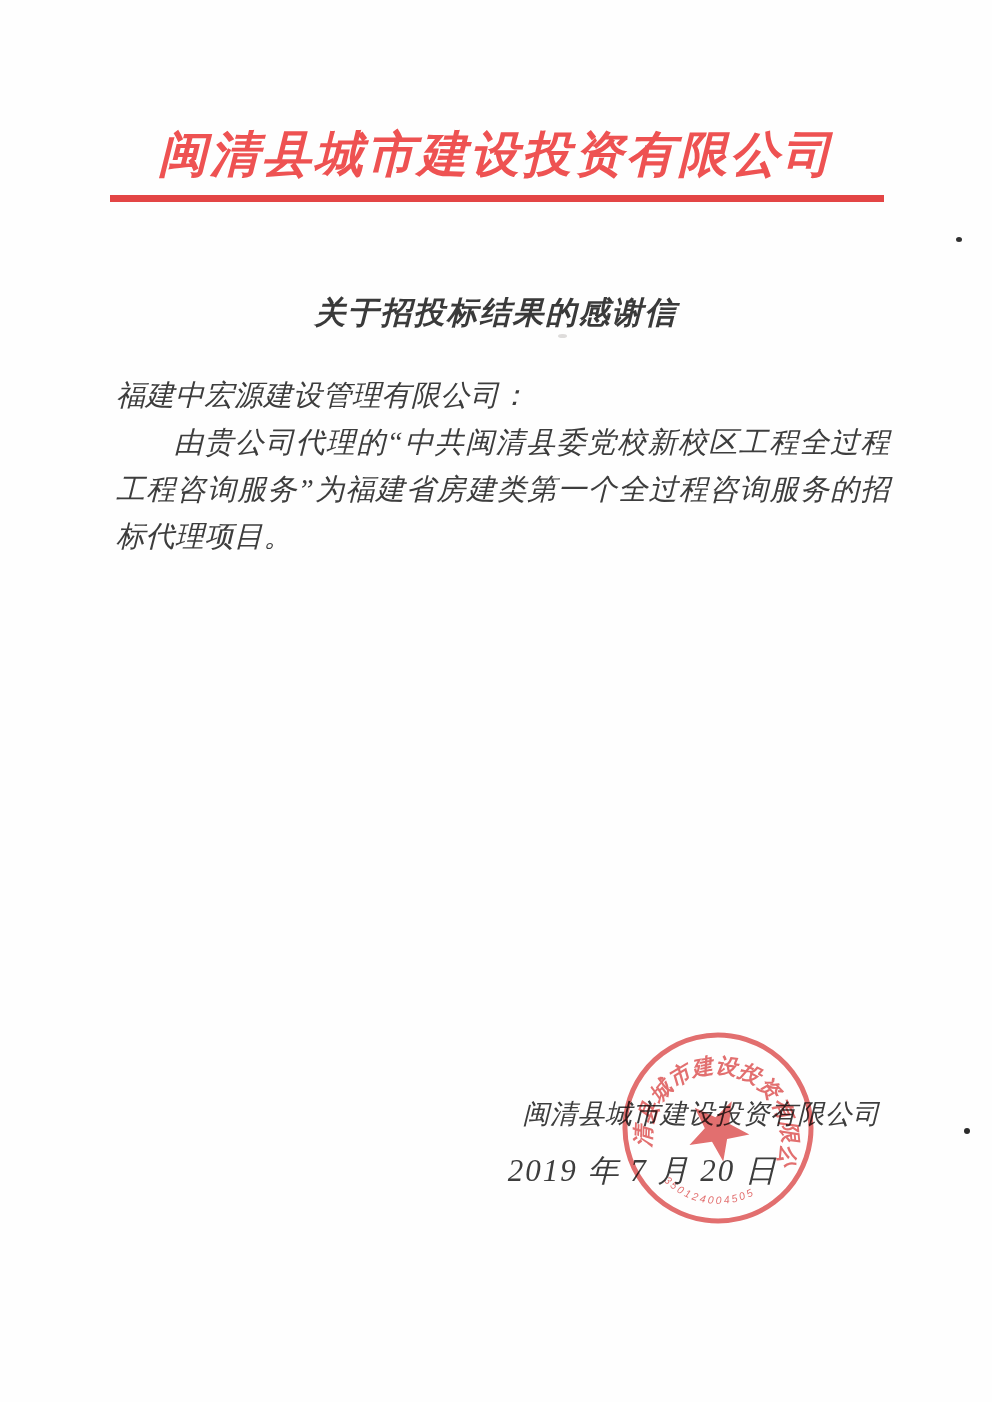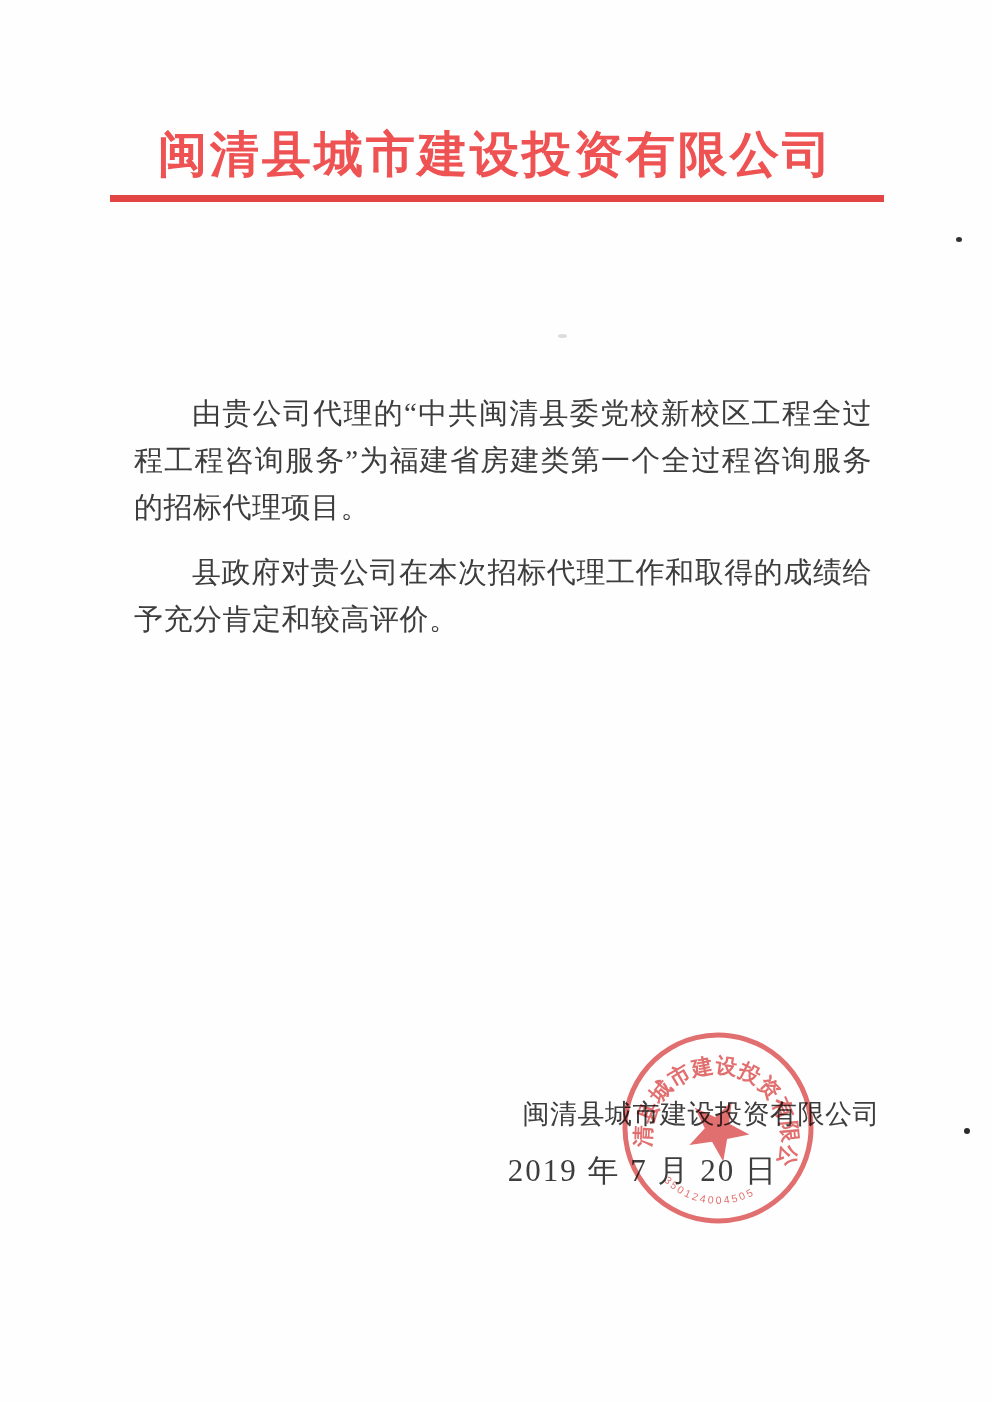--- a/index.html
+++ b/index.html
@@ -7,20 +7,21 @@
     padding: 0;
     background: #ffffff;
   }
   .page {
     position: relative;
     width: 992px;
     height: 1402px;
     background: #fefefe;
     overflow: hidden;
     font-family: "Liberation Serif", serif;
+    font-style: italic;
   }
 
   
   .masthead-name {
     position: absolute;
     top: 122px;
     left: 0;
     width: 100%;
     text-align: center;
     font-size: 49px;
@@ -63,21 +64,21 @@
     line-height: 47px;
     letter-spacing: 0.5px;
     color: #3d3d3d;
     text-align: justify;
     font-family: "Liberation Serif", serif;
   }
   .salutation {
     margin: 0;
   }
   .para {
-    margin: 18px;
+    margin: 0;
     text-indent: 58px;
   }
 
   
   .signature {
     position: absolute;
     top: 1096px;
     right: 112px;
     font-size: 27px;
     letter-spacing: 0.5px;
@@ -117,24 +118,25 @@
   .speck-c { left: 558px; top: 334px; width: 9px; height: 4px; background: #c3c0bd; opacity: .55; }
 </style>
 </head>
 <body>
 
 <div class="page">
 
   <div class="masthead-name">闽清县城市建设投资有限公司</div>
   <div class="masthead-rule"></div>
 
+  <div class="doc-title">关于招投标结果的感谢信</div>
 
   <div class="body-text">
+    <p class="salutation">福建中宏源建设管理有限公司：</p>
     <p class="para">由贵公司代理的“中共闽清县委党校新校区工程全过程工程咨询服务”为福建省房建类第一个全过程咨询服务的招标代理项目。</p>
-    <p class="para">县政府对贵公司在本次招标代理工作和取得的成绩给予充分肯定和较高评价。</p>
   </div>
 
   <div class="signature">闽清县城市建设投资有限公司</div>
   <div class="date">2019 年 7 月 20 日</div>
 
   <svg class="seal" viewBox="0 0 242 242" xmlns="http://www.w3.org/2000/svg">
     <defs>
       <path id="seal-arc-top" d="M 58.8,154.0 A 66,66 0 1 1 183.2,154.0" fill="none"></path>
       <path id="seal-arc-bottom" d="M 67.3,174.7 A 76,76 0 0 0 174.7,174.7" fill="none"></path>
     </defs>

